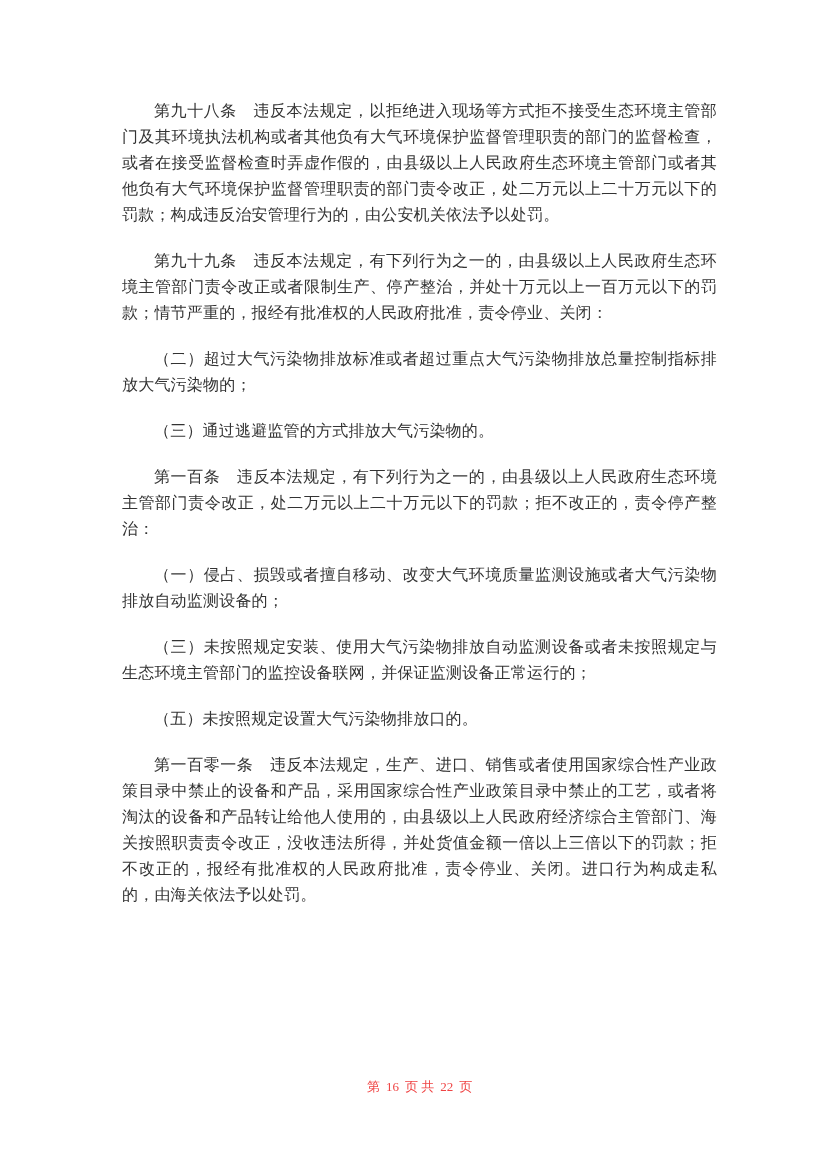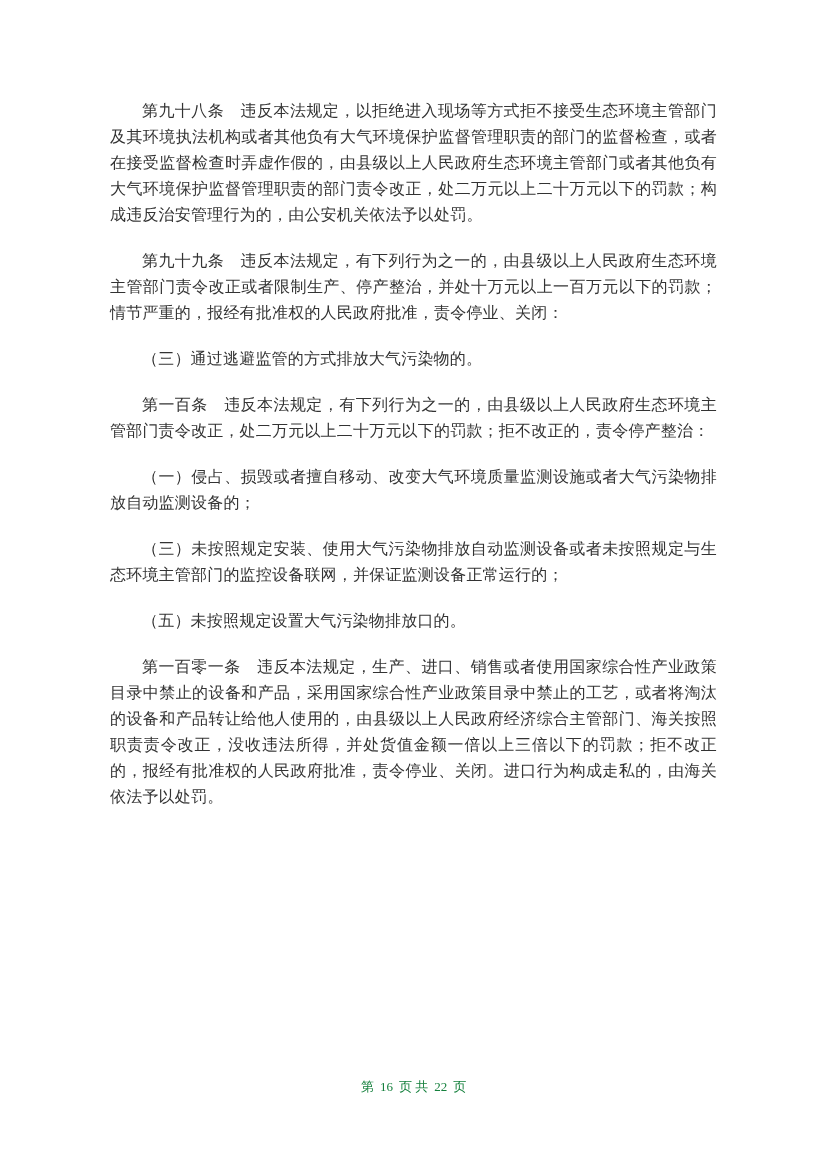--- a/index.html
+++ b/index.html
@@ -1,15 +1,15 @@
 <!DOCTYPE html>
 <html><head>
   <meta charset="utf-8">
   <style>
-    * { box-sizing: border-box; }
+    * { box-sizing: border-box; margin-left: 12px; }
     html, body {
       margin: 0;
       padding: 0;
       background: #ffffff;
     }
     .page {
       position: relative;
       width: 827px;
       height: 1170px;
       margin: 0 auto;
@@ -27,34 +27,35 @@
       text-align: justify;
       letter-spacing: 0.2px;
     }
     .footer {
       position: absolute;
       left: 0;
       right: 0;
       top: 1078px;
       text-align: center;
       font-size: 13px;
-      color: #15803d;
+      color: #ef4444;
       font-family: "Liberation Serif", "DejaVu Serif", serif;
     }
     .footer span {
       margin: 0 3px;
     }
   </style>
 </head>
 <body>
 
 <div class="page">
   <div class="doc-body">
     <p>第九十八条　违反本法规定，以拒绝进入现场等方式拒不接受生态环境主管部门及其环境执法机构或者其他负有大气环境保护监督管理职责的部门的监督检查，或者在接受监督检查时弄虚作假的，由县级以上人民政府生态环境主管部门或者其他负有大气环境保护监督管理职责的部门责令改正，处二万元以上二十万元以下的罚款；构成违反治安管理行为的，由公安机关依法予以处罚。</p>
     <p>第九十九条　违反本法规定，有下列行为之一的，由县级以上人民政府生态环境主管部门责令改正或者限制生产、停产整治，并处十万元以上一百万元以下的罚款；情节严重的，报经有批准权的人民政府批准，责令停业、关闭：</p>
+    <p>（二）超过大气污染物排放标准或者超过重点大气污染物排放总量控制指标排放大气污染物的；</p>
     <p>（三）通过逃避监管的方式排放大气污染物的。</p>
     <p>第一百条　违反本法规定，有下列行为之一的，由县级以上人民政府生态环境主管部门责令改正，处二万元以上二十万元以下的罚款；拒不改正的，责令停产整治：</p>
     <p>（一）侵占、损毁或者擅自移动、改变大气环境质量监测设施或者大气污染物排放自动监测设备的；</p>
     <p>（三）未按照规定安装、使用大气污染物排放自动监测设备或者未按照规定与生态环境主管部门的监控设备联网，并保证监测设备正常运行的；</p>
     <p>（五）未按照规定设置大气污染物排放口的。</p>
     <p>第一百零一条　违反本法规定，生产、进口、销售或者使用国家综合性产业政策目录中禁止的设备和产品，采用国家综合性产业政策目录中禁止的工艺，或者将淘汰的设备和产品转让给他人使用的，由县级以上人民政府经济综合主管部门、海关按照职责责令改正，没收违法所得，并处货值金额一倍以上三倍以下的罚款；拒不改正的，报经有批准权的人民政府批准，责令停业、关闭。进口行为构成走私的，由海关依法予以处罚。</p>
   </div>
 
   <div class="footer">
     <span>第</span><span>16</span><span>页 共</span><span>22</span><span>页</span>

